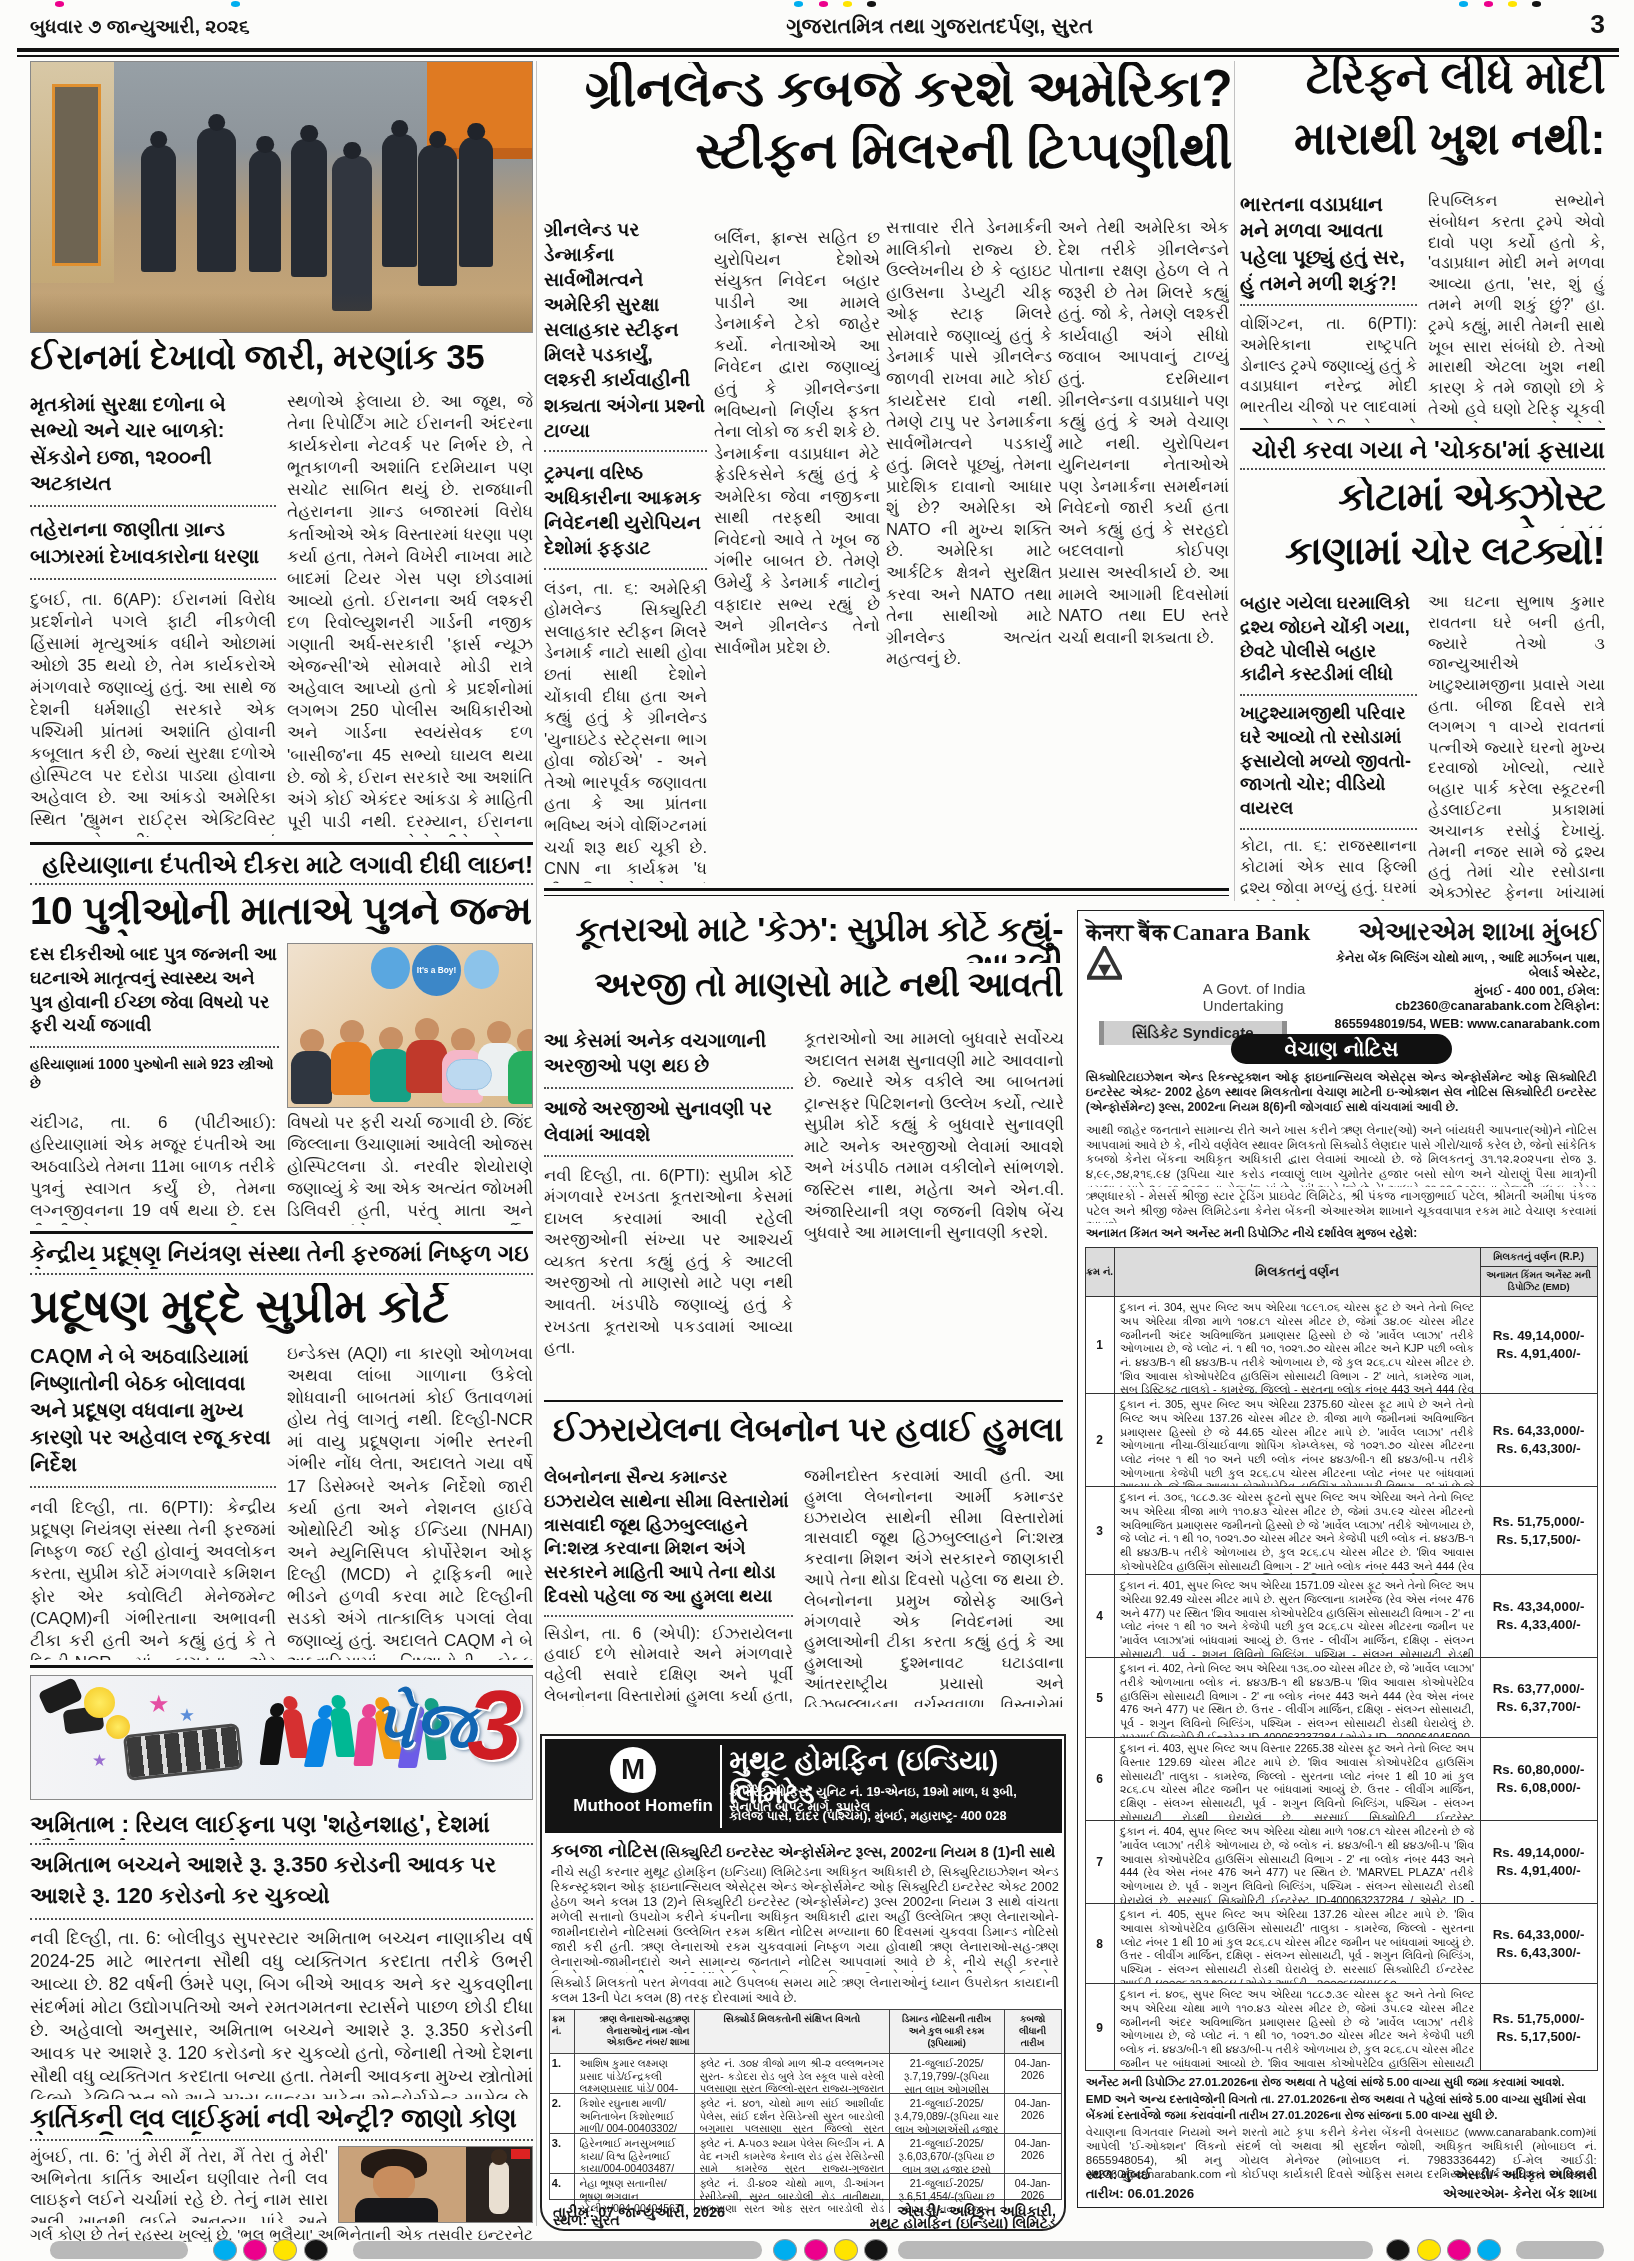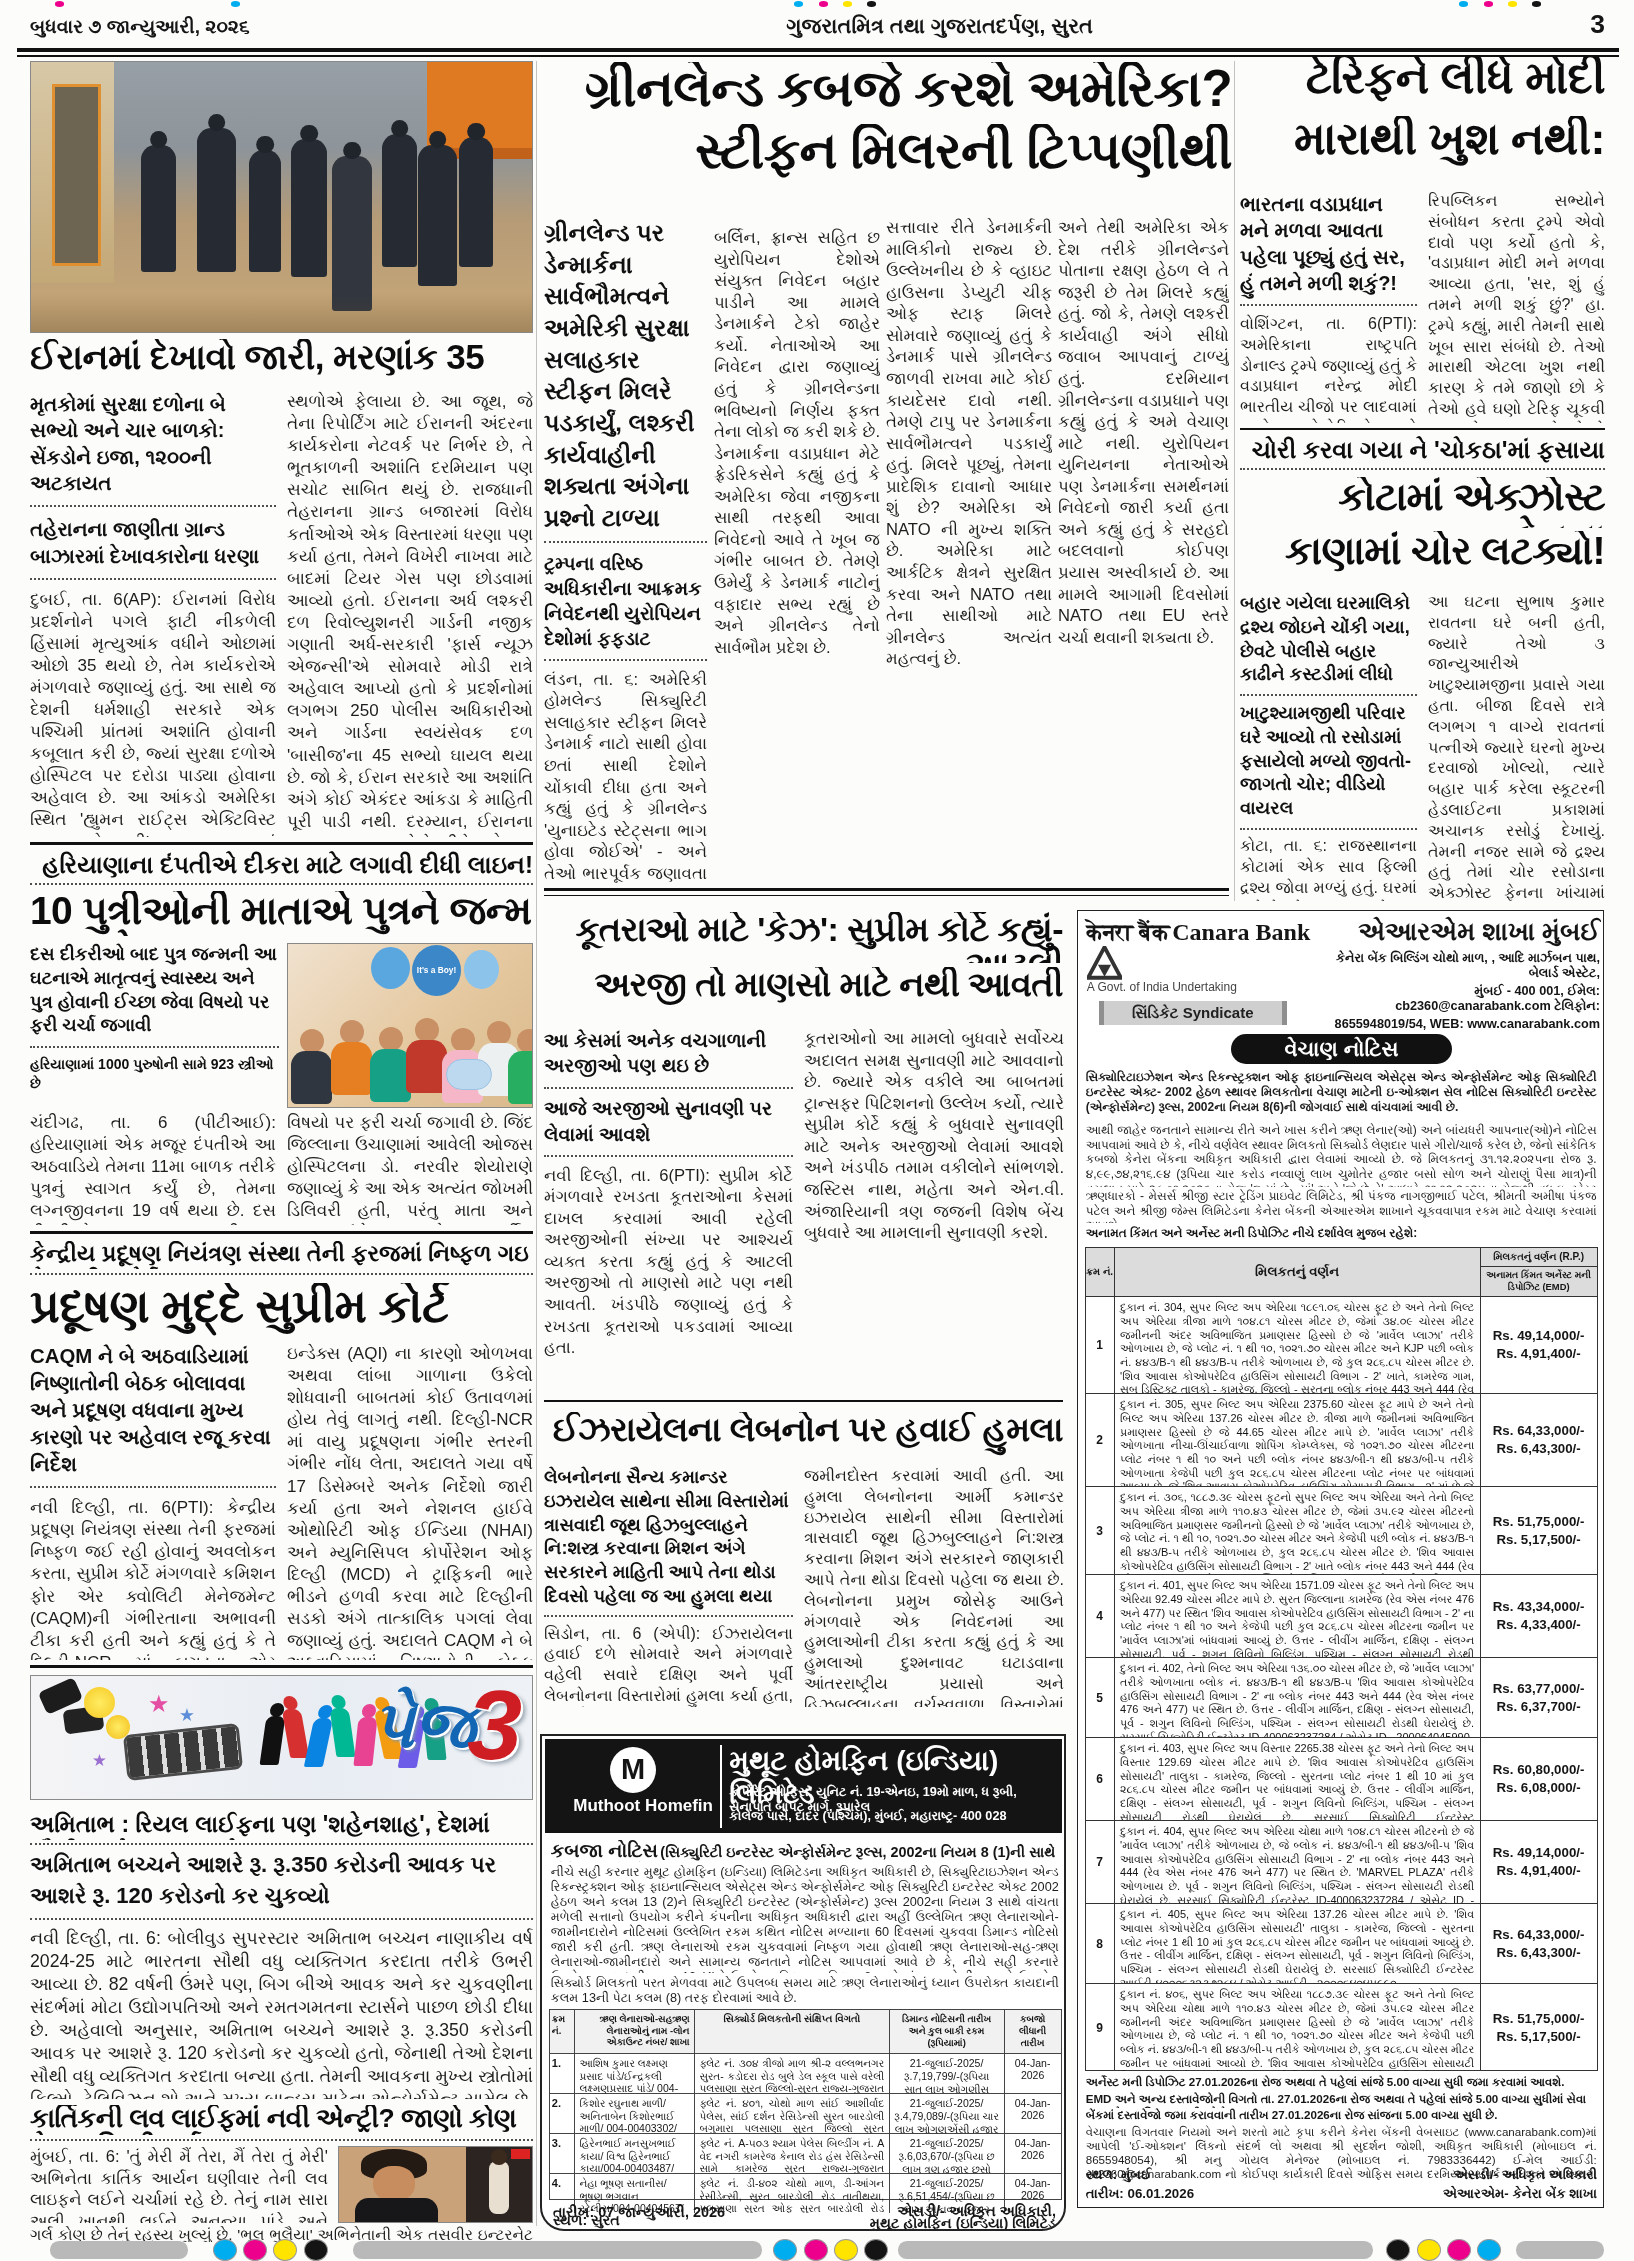--- a/index.html
+++ b/index.html
@@ -207,21 +207,21 @@
       <div class="abs dot" style="left:25.4px;top:2.2px;width:15.5px;height:15.5px;background:#3a2a1e"></div>
     </div>
     <div class="abs" style="right:2.2px;top:2.2px;width:19px;height:10px;background:#d22"></div>
   </div>
   <div class="abs hid body" style="left:30px;top:2225px;width:503px;height:16.6px;font-size:15.5px">ગર્લ કોણ છે તેનું રહસ્ય ખુલ્યું છે. 'ભૂલ ભુલૈયા' અભિનેતાની એક તસવીર ઇન્ટરનેટ પર ખૂબ જ વાયરલ થઈ રહી છે, જેના કારણે ચાહકો અનુમાન લગાવી રહ્યા છે કે કાર્તિકના જીવનમાં કોઈ ખાસ વ્યક્તિ છે.</div>
 
   <div class="abs hl ctr hid" style="left:544px;top:62px;width:688px;height:57px;font-size:51px">ગ્રીનલેન્ડ કબજે કરશે અમેરિકા?</div>
   <div class="abs hl ctr hid" style="left:544px;top:124px;width:688px;height:57px;font-size:51px">સ્ટીફન મિલરની ટિપ્પણીથી ખળભળાટ</div>
 
   <div class="abs hid" style="left:544px;top:217px;width:163px;height:666px">
-    <div class="sub" style="font-size:24px">ગ્રીનલેન્ડ પર ડેન્માર્કના સાર્વભૌમત્વને અમેરિકી સુરક્ષા સલાહકાર સ્ટીફન મિલરે પડકાર્યું, લશ્કરી કાર્યવાહીની શક્યતા અંગેના પ્રશ્નો ટાળ્યા</div>
+    <div class="sub" style="font-size:19px">ગ્રીનલેન્ડ પર ડેન્માર્કના સાર્વભૌમત્વને અમેરિકી સુરક્ષા સલાહકાર સ્ટીફન મિલરે પડકાર્યું, લશ્કરી કાર્યવાહીની શક્યતા અંગેના પ્રશ્નો ટાળ્યા</div>
     <div class="drule" style="margin:7.7px 0"></div>
     <div class="sub" style="font-size:19px">ટ્રમ્પના વરિષ્ઠ અધિકારીના આક્રમક નિવેદનથી યુરોપિયન દેશોમાં ફફડાટ</div>
     <div class="drule" style="margin:7.7px 0"></div>
     <div class="body" style="font-size:16.6px">લંડન, તા. ૬: અમેરિકી હોમલેન્ડ સિક્યુરિટી સલાહકાર સ્ટીફન મિલરે ડેનમાર્ક નાટો સાથી હોવા છતાં સાથી દેશોને ચોંકાવી દીધા હતા અને કહ્યું હતું કે ગ્રીનલેન્ડ 'યુનાઇટેડ સ્ટેટ્સના ભાગ હોવા જોઈએ' - અને તેઓ ભારપૂર્વક જણાવતા હતા કે આ પ્રાંતના ભવિષ્ય અંગે વોશિંગ્ટનમાં ચર્ચા શરૂ થઈ ચૂકી છે. CNN ના કાર્યક્રમ 'ધ લીડ વિથ જેક ટેપર'માં એક મુલાકાતમાં ટ્રમ્પના ડેપ્યુટી ચીફ ઓફ સ્ટાફે ગ્રીનલેન્ડ મુદ્દે અમેરિકાના વલણનો બચાવ કર્યો હતો. મિલરે અમેરિકાની ગ્રીનલેન્ડ ખરીદવાની અથવા નિયંત્રણમાં લેવાની મહત્વાકાંક્ષાના સંદર્ભમાં સવાલોના જવાબ આપ્યા હતા પણ લશ્કરી કાર્યવાહીની શક્યતા અંગેના પ્રશ્નો તેમણે અવગણ્યા હતા.</div>
   </div>
 
   <div class="abs hid" style="left:714px;top:217px;width:166px;height:666px">
     <div class="body" style="font-size:16.6px;margin-top:10px">બર્લિન, ફ્રાન્સ સહિત છ યુરોપિયન દેશોએ સંયુક્ત નિવેદન બહાર પાડીને આ મામલે ડેનમાર્કને ટેકો જાહેર કર્યો. નેતાઓએ આ નિવેદન દ્વારા જણાવ્યું હતું કે ગ્રીનલેન્ડના ભવિષ્યનો નિર્ણય ફક્ત તેના લોકો જ કરી શકે છે. ડેનમાર્કના વડાપ્રધાન મેટે ફ્રેડરિકસેને કહ્યું હતું કે અમેરિકા જેવા નજીકના સાથી તરફથી આવા નિવેદનો આવે તે ખૂબ જ ગંભીર બાબત છે. તેમણે ઉમેર્યું કે ડેનમાર્ક નાટોનું વફાદાર સભ્ય રહ્યું છે અને ગ્રીનલેન્ડ તેનો સાર્વભૌમ પ્રદેશ છે.</div>
   </div>
 
@@ -341,21 +341,21 @@
   <div class="abs hid body" style="left:1428px;top:592px;width:177px;height:309px;font-size:16px">આ ઘટના સુભાષ કુમાર રાવતના ઘરે બની હતી, જ્યારે તેઓ ૩ જાન્યુઆરીએ ખાટુશ્યામજીના પ્રવાસે ગયા હતા. બીજા દિવસે રાત્રે લગભગ ૧ વાગ્યે રાવતનાં પત્નીએ જ્યારે ઘરનો મુખ્ય દરવાજો ખોલ્યો, ત્યારે બહાર પાર્ક કરેલા સ્કૂટરની હેડલાઈટના પ્રકાશમાં અચાનક રસોડું દેખાયું. તેમની નજર સામે જે દ્રશ્ય હતું તેમાં ચોર રસોડાના એક્ઝોસ્ટ ફેનના ખાંચામાં અધવચ્ચે ફસાયેલો હતો; તેનો અડધો ભાગ ઘરની અંદર હતો અને બાકીનો ભાગ બહાર. આ ઘટનાનો વીડિયો સોશિયલ મીડિયા પર વાયરલ થયો છે.</div>
 
   <div class="abs hid" style="left:1077px;top:910px;width:527px;height:1298px;border:1.7px solid #222;background:#fff">
     <div class="abs" style="left:8.8px;top:7.7px;width:238px;height:105px">
       <span class="b" style="font-size:23px;font-family:'Liberation Serif','DejaVu Serif',serif">केनरा बैंक</span>
       <span class="b" style="font-size:24px;font-family:'Liberation Serif','DejaVu Serif',serif">Canara Bank</span>
       <svg width="35" height="34" viewBox="0 0 64 62" style="vertical-align:middle">
         <polygon points="32,2 62,58 2,58" fill="none" stroke="#333" stroke-width="7"></polygon>
         <polygon points="20,34 44,34 32,56" fill="#333"></polygon>
       </svg>
-      <div style="font-size:12px;color:#444;">A Govt. of India Undertaking</div>
+      <div style="font-size:15px;color:#444;margin-left:116px">A Govt. of India Undertaking</div>
       <div class="ctr" style="margin:7.7px 0 0 12px;width:188px;height:24px;background:#cfcfcf;border-left:5.5px solid #8f8f8f;border-right:5.5px solid #8f8f8f;display:flex;align-items:center;justify-content:center">
         <span class="b" style="font-size:15px;color:#222">સિંડિકેટ Syndicate</span>
       </div>
     </div>
     <div class="abs ctr" style="left:250px;top:5.5px;width:272px;height:110px">
       <div class="b" style="font-size:25.4px">એઆરએમ શાખા મુંબઈ</div>
       <div class="b" style="font-size:12.7px;margin-top:4.4px">કેનેરા બેંક બિલ્ડિંગ ચોથો માળ, , આદિ માર્ઝબન પાથ, બેલાર્ડ એસ્ટેટ,</div>
       <div class="b" style="font-size:12.7px;margin-top:3.3px">મુંબઈ - 400 001, ઈમેલ: cb2360@canarabank.com ટેલિફોન:</div>
       <div class="b" style="font-size:12.7px;margin-top:3.3px">8655948019/54, WEB: www.canarabank.com</div>
     </div>

